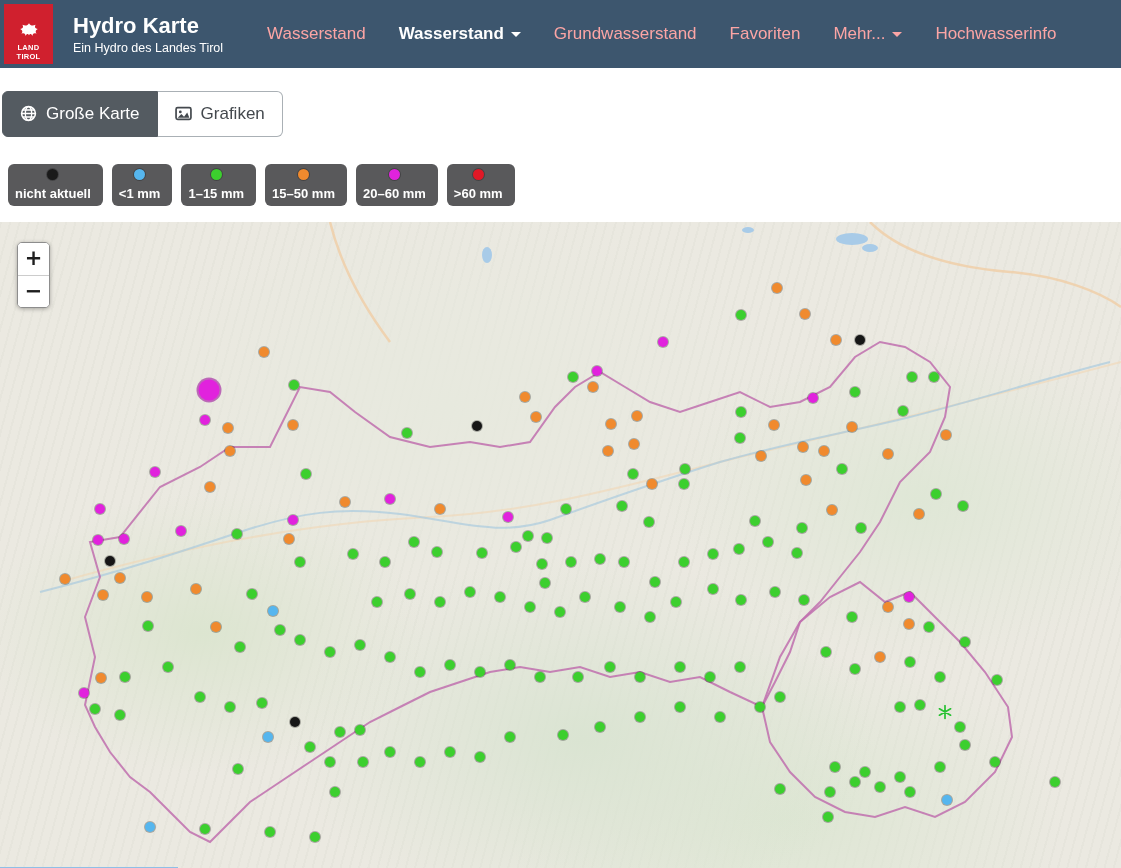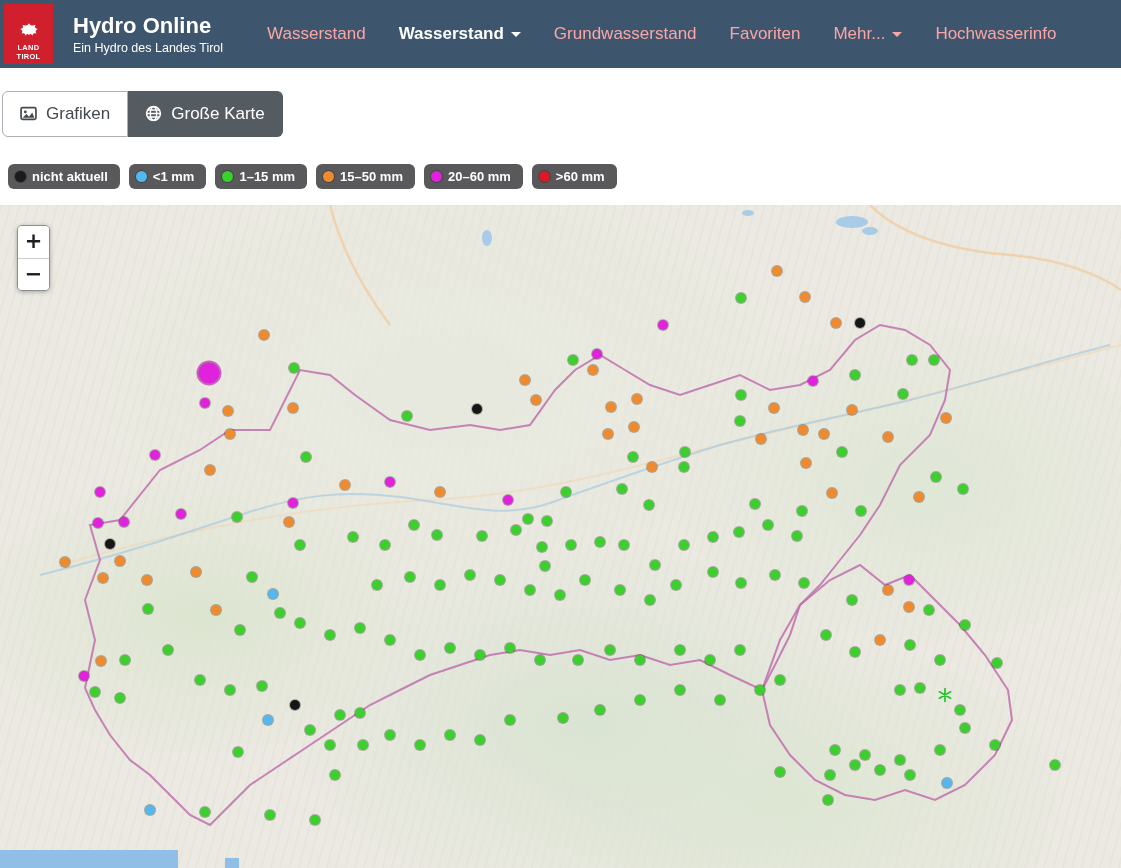--- a/index.html
+++ b/index.html
@@ -30,21 +30,21 @@
     font-family:inherit; line-height:1.4; }
   .tab + .tab { border-left:none; }
   .tab:first-child { border-radius:6px 0 0 6px; }
   .tab:last-child { border-radius:0 6px 6px 0; }
   .tab.active { background:#545b61; color:#fff; border-color:#545b61; }
   .tab-icon { display:flex; align-items:center; }
 
   
   .legend { display:flex; gap:9px; padding:27px 0 0 8px; }
   .pill { display:flex; align-items:center; gap:6px; background:#59595b; color:#fff;
-    font-size:13px; font-weight:700; padding:5px 12px 5px 7px; border-radius:6px; white-space:nowrap; }
+    font-size:13px; font-weight:700; padding:5px 12px 5px 7px; border-radius:6px; white-space:nowrap;flex-direction:column; }
   .pill .dot { width:11px; height:11px; border-radius:50%; flex:none; box-shadow:0 0 0 1px rgba(0,0,0,.25); }
 
   
   .map { position:relative; margin-top:16px; width:1121px; height:663px; overflow:hidden;
     background:
       radial-gradient(ellipse 320px 200px at 18% 62%, #dce5d0 0%, rgba(220,229,208,0) 70%),
       radial-gradient(ellipse 420px 260px at 52% 78%, #dae4d2 0%, rgba(218,228,210,0) 70%),
       radial-gradient(ellipse 360px 230px at 82% 42%, #dfe7d6 0%, rgba(223,231,214,0) 70%),
       radial-gradient(ellipse 500px 300px at 40% 28%, #e7e9de 0%, rgba(231,233,222,0) 70%),
       radial-gradient(ellipse 400px 240px at 70% 90%, #dde6d3 0%, rgba(221,230,211,0) 70%),
@@ -70,21 +70,21 @@
   <div class="logo">
     <svg width="30" height="22" viewBox="0 0 24 16">
       <path d="M12 2.5c-1 2-3 2.3-5.2 1.3 1 2 .2 3.2-1.8 3.4 1.9.9 2.1 2 1 3.8 2-.9 3.1-.2 3.2 1.8 1-1.8 2-2 2.8-.7.8-1.3 1.8-1.1 2.8.7.1-2 1.2-2.7 3.2-1.8-1.1-1.8-.9-2.9 1-3.8-2-.2-2.8-1.4-1.8-3.4C15 4.8 13 4.5 12 2.5z" fill="#fff"></path>
     </svg>
     <div class="logo-text">
       <div>LAND</div>
       <div>TIROL</div>
     </div>
   </div>
   <div class="brand">
-    <div class="brand-title">Hydro Online</div>
+    <div class="brand-title">Hydro Karte</div>
     <div class="brand-sub">Ein Hydro des Landes Tirol</div>
   </div>
   <nav class="nav-links">
       <a class="nav-link">
         <span>Wasserstand</span>
       </a>
       <a class="nav-link active">
         <span>Wasserstand</span>
         <span class="caret"></span>
       </a>
@@ -98,39 +98,39 @@
         <span>Mehr...</span>
         <span class="caret"></span>
       </a>
       <a class="nav-link">
         <span>Hochwasserinfo</span>
       </a>
     </nav>
 </header>
 
 <div class="tabs">
+    <button class="tab active">
+      <span class="tab-icon">
+        <svg viewBox="0 0 16 16" width="17" height="17">
+          <circle cx="8" cy="8" r="6.5" fill="none" stroke="currentColor" stroke-width="1.5"></circle>
+          <ellipse cx="8" cy="8" rx="3" ry="6.5" fill="none" stroke="currentColor" stroke-width="1.2"></ellipse>
+          <path d="M1.5 8h13M2.6 4.7h10.8M2.6 11.3h10.8" stroke="currentColor" stroke-width="1.2" fill="none"></path>
+        </svg>
+      </span>
+      <span class="tab-label">Große Karte</span>
+    </button>
     <button class="tab">
       <span class="tab-icon">
         <svg viewBox="0 0 16 16" width="17" height="17">
           <rect x="1" y="2.5" width="14" height="11" rx="1.5" fill="none" stroke="currentColor" stroke-width="1.6"></rect>
           <circle cx="5" cy="6.5" r="1.3" fill="currentColor"></circle>
           <path d="M2.5 12l3.5-3.5 2.5 2.5 3-4 2 5z" fill="currentColor"></path>
         </svg>
       </span>
       <span class="tab-label">Grafiken</span>
-    </button>
-    <button class="tab active">
-      <span class="tab-icon">
-        <svg viewBox="0 0 16 16" width="17" height="17">
-          <circle cx="8" cy="8" r="6.5" fill="none" stroke="currentColor" stroke-width="1.5"></circle>
-          <ellipse cx="8" cy="8" rx="3" ry="6.5" fill="none" stroke="currentColor" stroke-width="1.2"></ellipse>
-          <path d="M1.5 8h13M2.6 4.7h10.8M2.6 11.3h10.8" stroke="currentColor" stroke-width="1.2" fill="none"></path>
-        </svg>
-      </span>
-      <span class="tab-label">Große Karte</span>
     </button>
   </div>
 
 <div class="legend">
     <span class="pill">
       <span class="dot" style="background: rgb(26, 26, 26);"></span>
       <span>nicht aktuell</span>
     </span>
     <span class="pill">
       <span class="dot" style="background: rgb(86, 182, 238);"></span>

